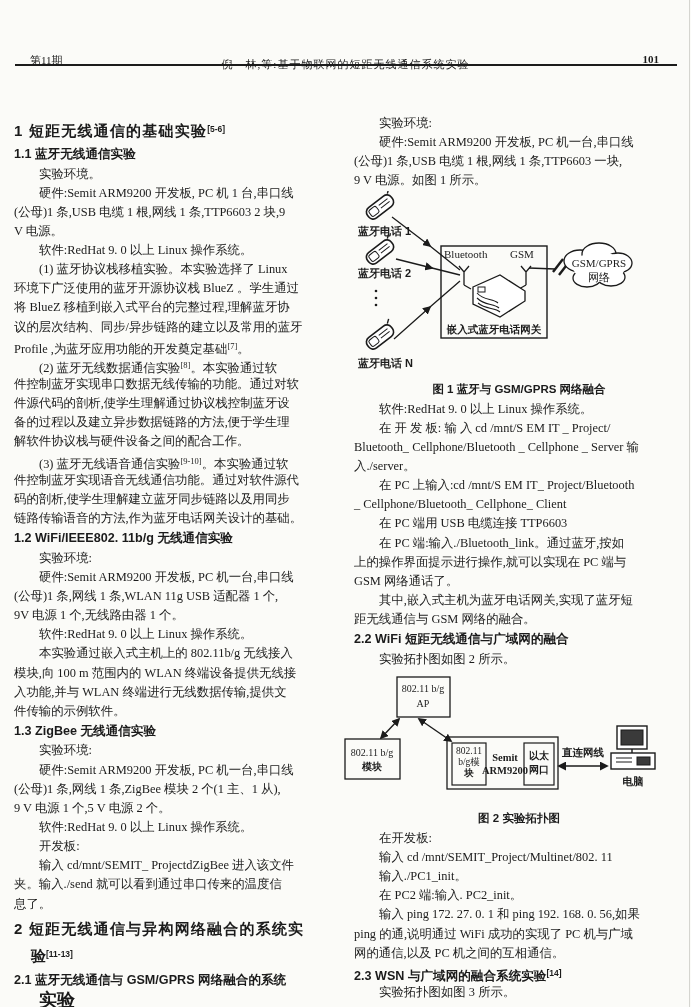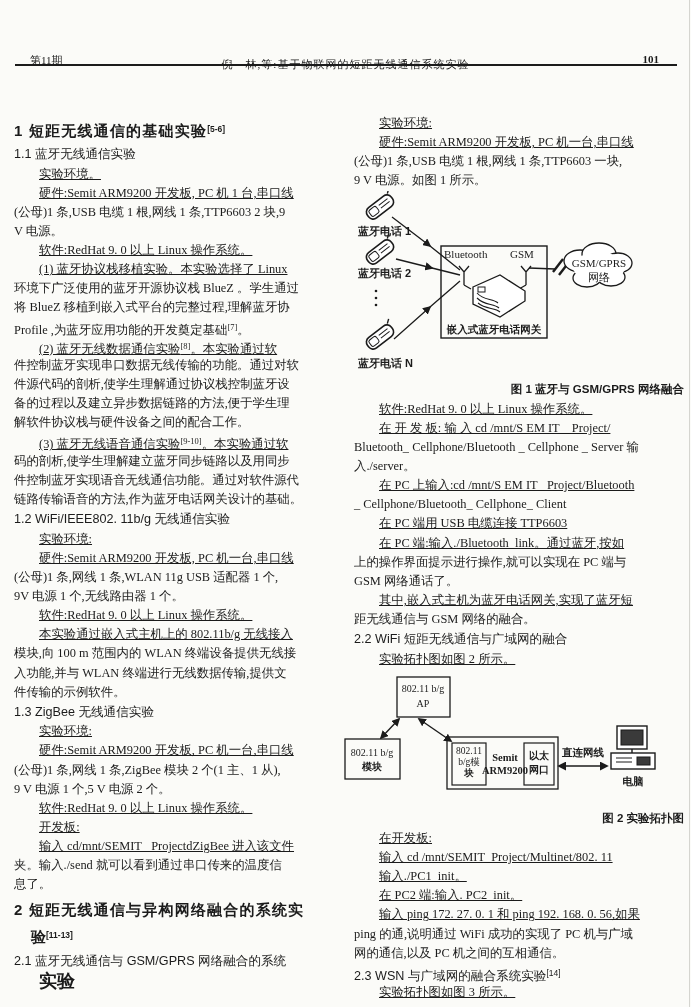--- a/index.html
+++ b/index.html
@@ -8,31 +8,31 @@
   .hdr{position:absolute;top:38px;left:0;width:691px;height:18px;font-size:11px;margin-top:15px;}
   .hdr .hl{position:absolute;left:30px;top:0;}
   .hdr .hc{position:absolute;left:0;width:691px;text-align:center;top:4px;letter-spacing:1px;}
   .hdr .hr{position:absolute;right:32px;top:0;font-weight:bold;}
   .rule{position:absolute;top:64px;left:15px;width:662px;height:2px;background:#1b1b1b;}
   .col{position:absolute;top:82px;margin-top:32px;}
   #leftcol{left:14px;width:329px;}
   #rightcol{left:354px;width:330px;}
   .ln{white-space:nowrap;overflow:visible;}
   .p,.pc{height:19.15px;line-height:19.15px;font-size:12.4px;}
-  .p{text-indent:25px;text-decoration:underline;}
+  .p{text-indent:25px;}
   .h1{height:30px;line-height:30px;font-size:15px;font-weight:bold;
       font-family:"Liberation Sans","DejaVu Sans",sans-serif;letter-spacing:1.2px;}
   .h1c{height:26px;line-height:21px;font-size:15px;font-weight:bold;padding-left:17px;
       font-family:"Liberation Sans","DejaVu Sans",sans-serif;}
-  .h2{height:20.5px;line-height:20.5px;font-size:12.6px;font-weight:normal;
+  .h2{height:20.5px;line-height:20.5px;font-size:12.6px;font-weight:bold;
       font-family:"Liberation Sans","DejaVu Sans",sans-serif;}
   .h2c{height:20.5px;line-height:20.5px;font-size:18px;font-weight:bold;padding-left:25px;
       font-family:"Liberation Sans","DejaVu Sans",sans-serif;}
   sup{font-size:8.5px;vertical-align:4px;letter-spacing:0;}
-  .fig-cap{height:22px;line-height:22px;text-align:right;font-weight:bold;font-size:11.5px;
+  .fig-cap{height:22px;line-height:22px;text-align:center;font-weight:bold;font-size:11.5px;
       font-family:"Liberation Sans","DejaVu Sans",sans-serif;}
   svg{display:block;}
   .fig2wrap{margin-left:-14px;text-align:center;}
   svg text{font-family:"Liberation Serif","DejaVu Serif",serif;fill:#1b1b1b;}
   svg text.cjk{font-family:"Liberation Sans","DejaVu Sans",sans-serif;font-weight:bold;}
   .scan-edge{position:absolute;top:0;right:1px;width:1px;height:1007px;background:#d5d5d0;}
 </style>
 </head>
 <body>
 
@@ -47,29 +47,30 @@
     <div class="ln h1">1  短距无线通信的基础实验<sup>[5-6]</sup></div>
     <div class="ln h2">1.1  蓝牙无线通信实验</div>
     <div class="ln p">实验环境。</div>
     <div class="ln p">硬件:Semit ARM9200 开发板, PC 机 1 台,串口线</div>
     <div class="ln pc">(公母)1 条,USB 电缆 1 根,网线 1 条,TTP6603 2 块,9</div>
     <div class="ln pc">V 电源。</div>
     <div class="ln p">软件:RedHat 9. 0 以上 Linux 操作系统。</div>
     <div class="ln p">(1) 蓝牙协议栈移植实验。本实验选择了 Linux</div>
     <div class="ln pc">环境下广泛使用的蓝牙开源协议栈 BlueZ 。学生通过</div>
     <div class="ln pc">将 BlueZ 移植到嵌入式平台的完整过程,理解蓝牙协</div>
+    <div class="ln pc">议的层次结构、同步/异步链路的建立以及常用的蓝牙</div>
     <div class="ln pc">Profile ,为蓝牙应用功能的开发奠定基础<sup>[7]</sup>。</div>
     <div class="ln p">(2) 蓝牙无线数据通信实验<sup>[8]</sup>。本实验通过软</div>
     <div class="ln pc">件控制蓝牙实现串口数据无线传输的功能。通过对软</div>
     <div class="ln pc">件源代码的剖析,使学生理解通过协议栈控制蓝牙设</div>
     <div class="ln pc">备的过程以及建立异步数据链路的方法,便于学生理</div>
     <div class="ln pc">解软件协议栈与硬件设备之间的配合工作。</div>
     <div class="ln p">(3) 蓝牙无线语音通信实验<sup>[9-10]</sup>。本实验通过软</div>
+    <div class="ln pc">件控制蓝牙实现语音无线通信功能。通过对软件源代</div>
     <div class="ln pc">码的剖析,使学生理解建立蓝牙同步链路以及用同步</div>
-    <div class="ln pc">件控制蓝牙实现语音无线通信功能。通过对软件源代</div>
     <div class="ln pc">链路传输语音的方法,作为蓝牙电话网关设计的基础。</div>
     <div class="ln h2">1.2  WiFi/IEEE802. 11b/g 无线通信实验</div>
     <div class="ln p">实验环境:</div>
     <div class="ln p">硬件:Semit ARM9200 开发板, PC 机一台,串口线</div>
     <div class="ln pc">(公母)1 条,网线 1 条,WLAN 11g USB 适配器 1 个,</div>
     <div class="ln pc">9V 电源 1 个,无线路由器 1 个。</div>
     <div class="ln p">软件:RedHat 9. 0 以上 Linux 操作系统。</div>
     <div class="ln p">本实验通过嵌入式主机上的 802.11b/g 无线接入</div>
     <div class="ln pc">模块,向 100 m 范围内的 WLAN 终端设备提供无线接</div>
     <div class="ln pc">入功能,并与 WLAN 终端进行无线数据传输,提供文</div>

